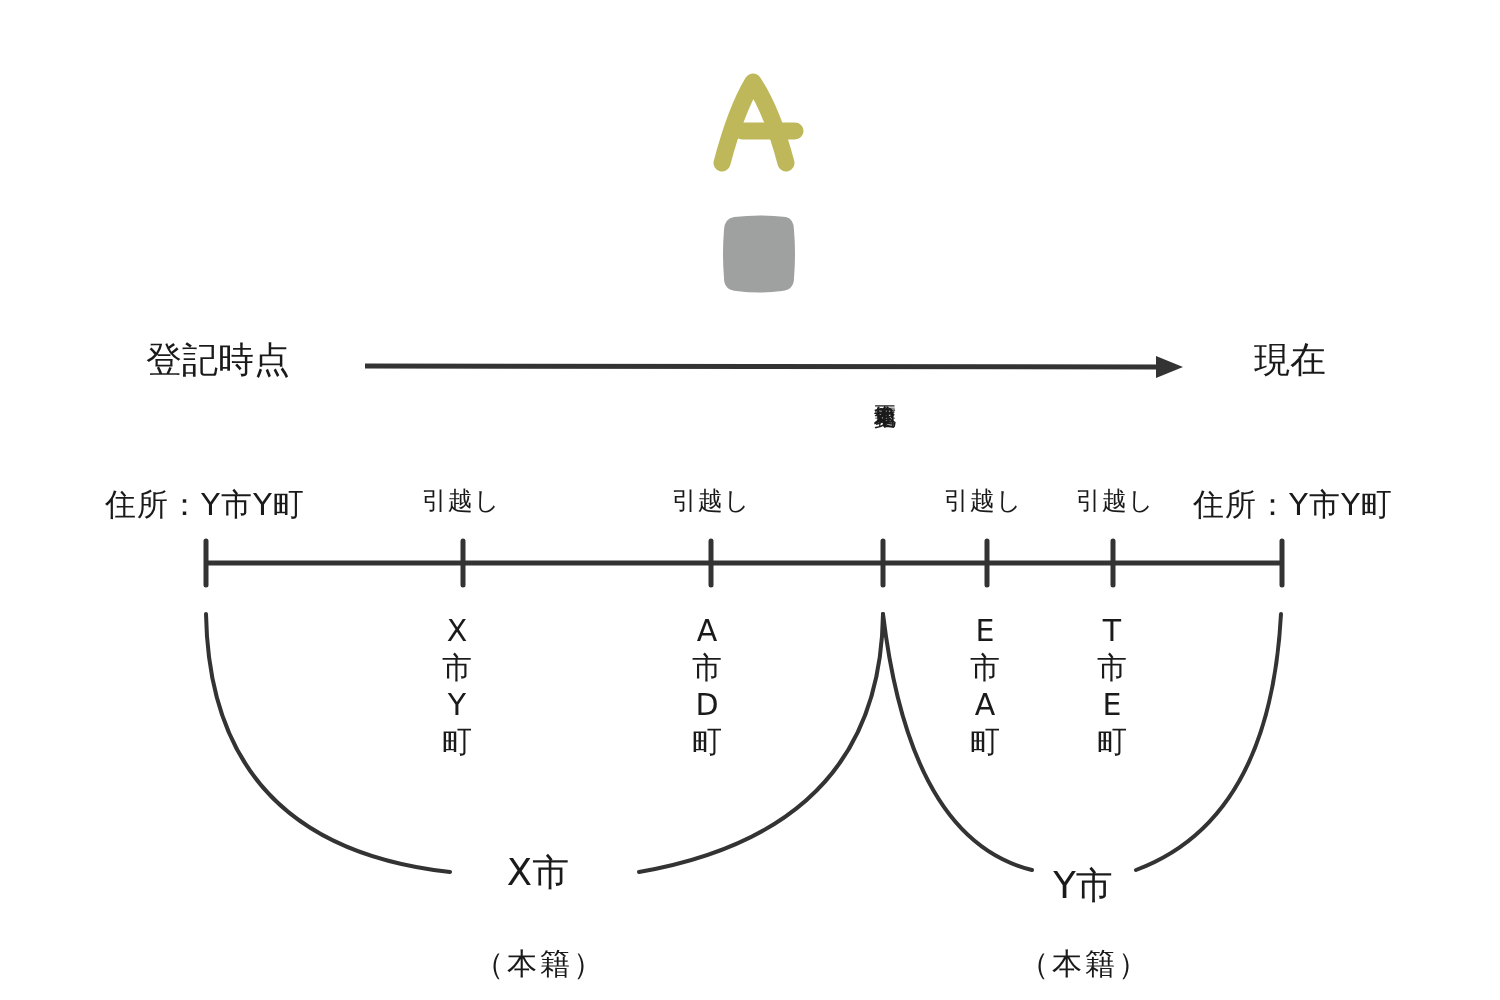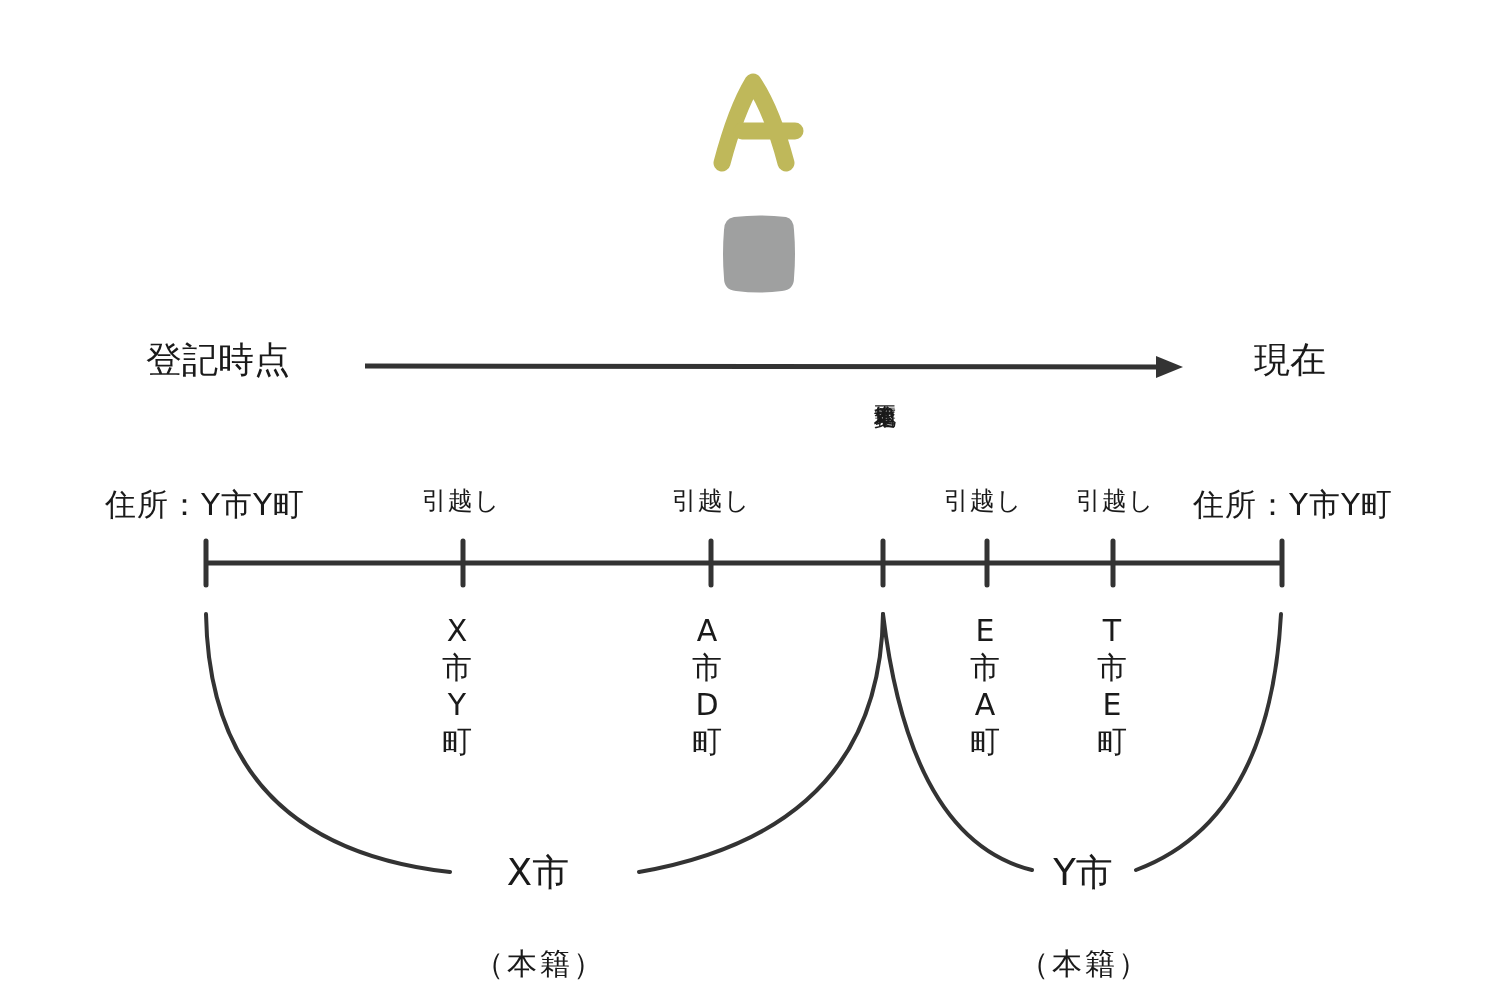--- a/index.html
+++ b/index.html
@@ -86,14 +86,14 @@
 </div>
 <div class="lbl vtown" style="left:1112px;">
   <span>T</span>
   <span>市</span>
   <span>E</span>
   <span>町</span>
 </div>
 
 <div class="lbl city" style="left:538px;">X市</div>
 <div class="lbl honseki" style="left:540px;">（本籍）</div>
-<div class="lbl city" style="left:1083px;">Y市</div>
+<div class="lbl city" style="left:1083px;margin-top:13px;">Y市</div>
 <div class="lbl honseki" style="left:1085px;">（本籍）</div>
 
 </body></html>

